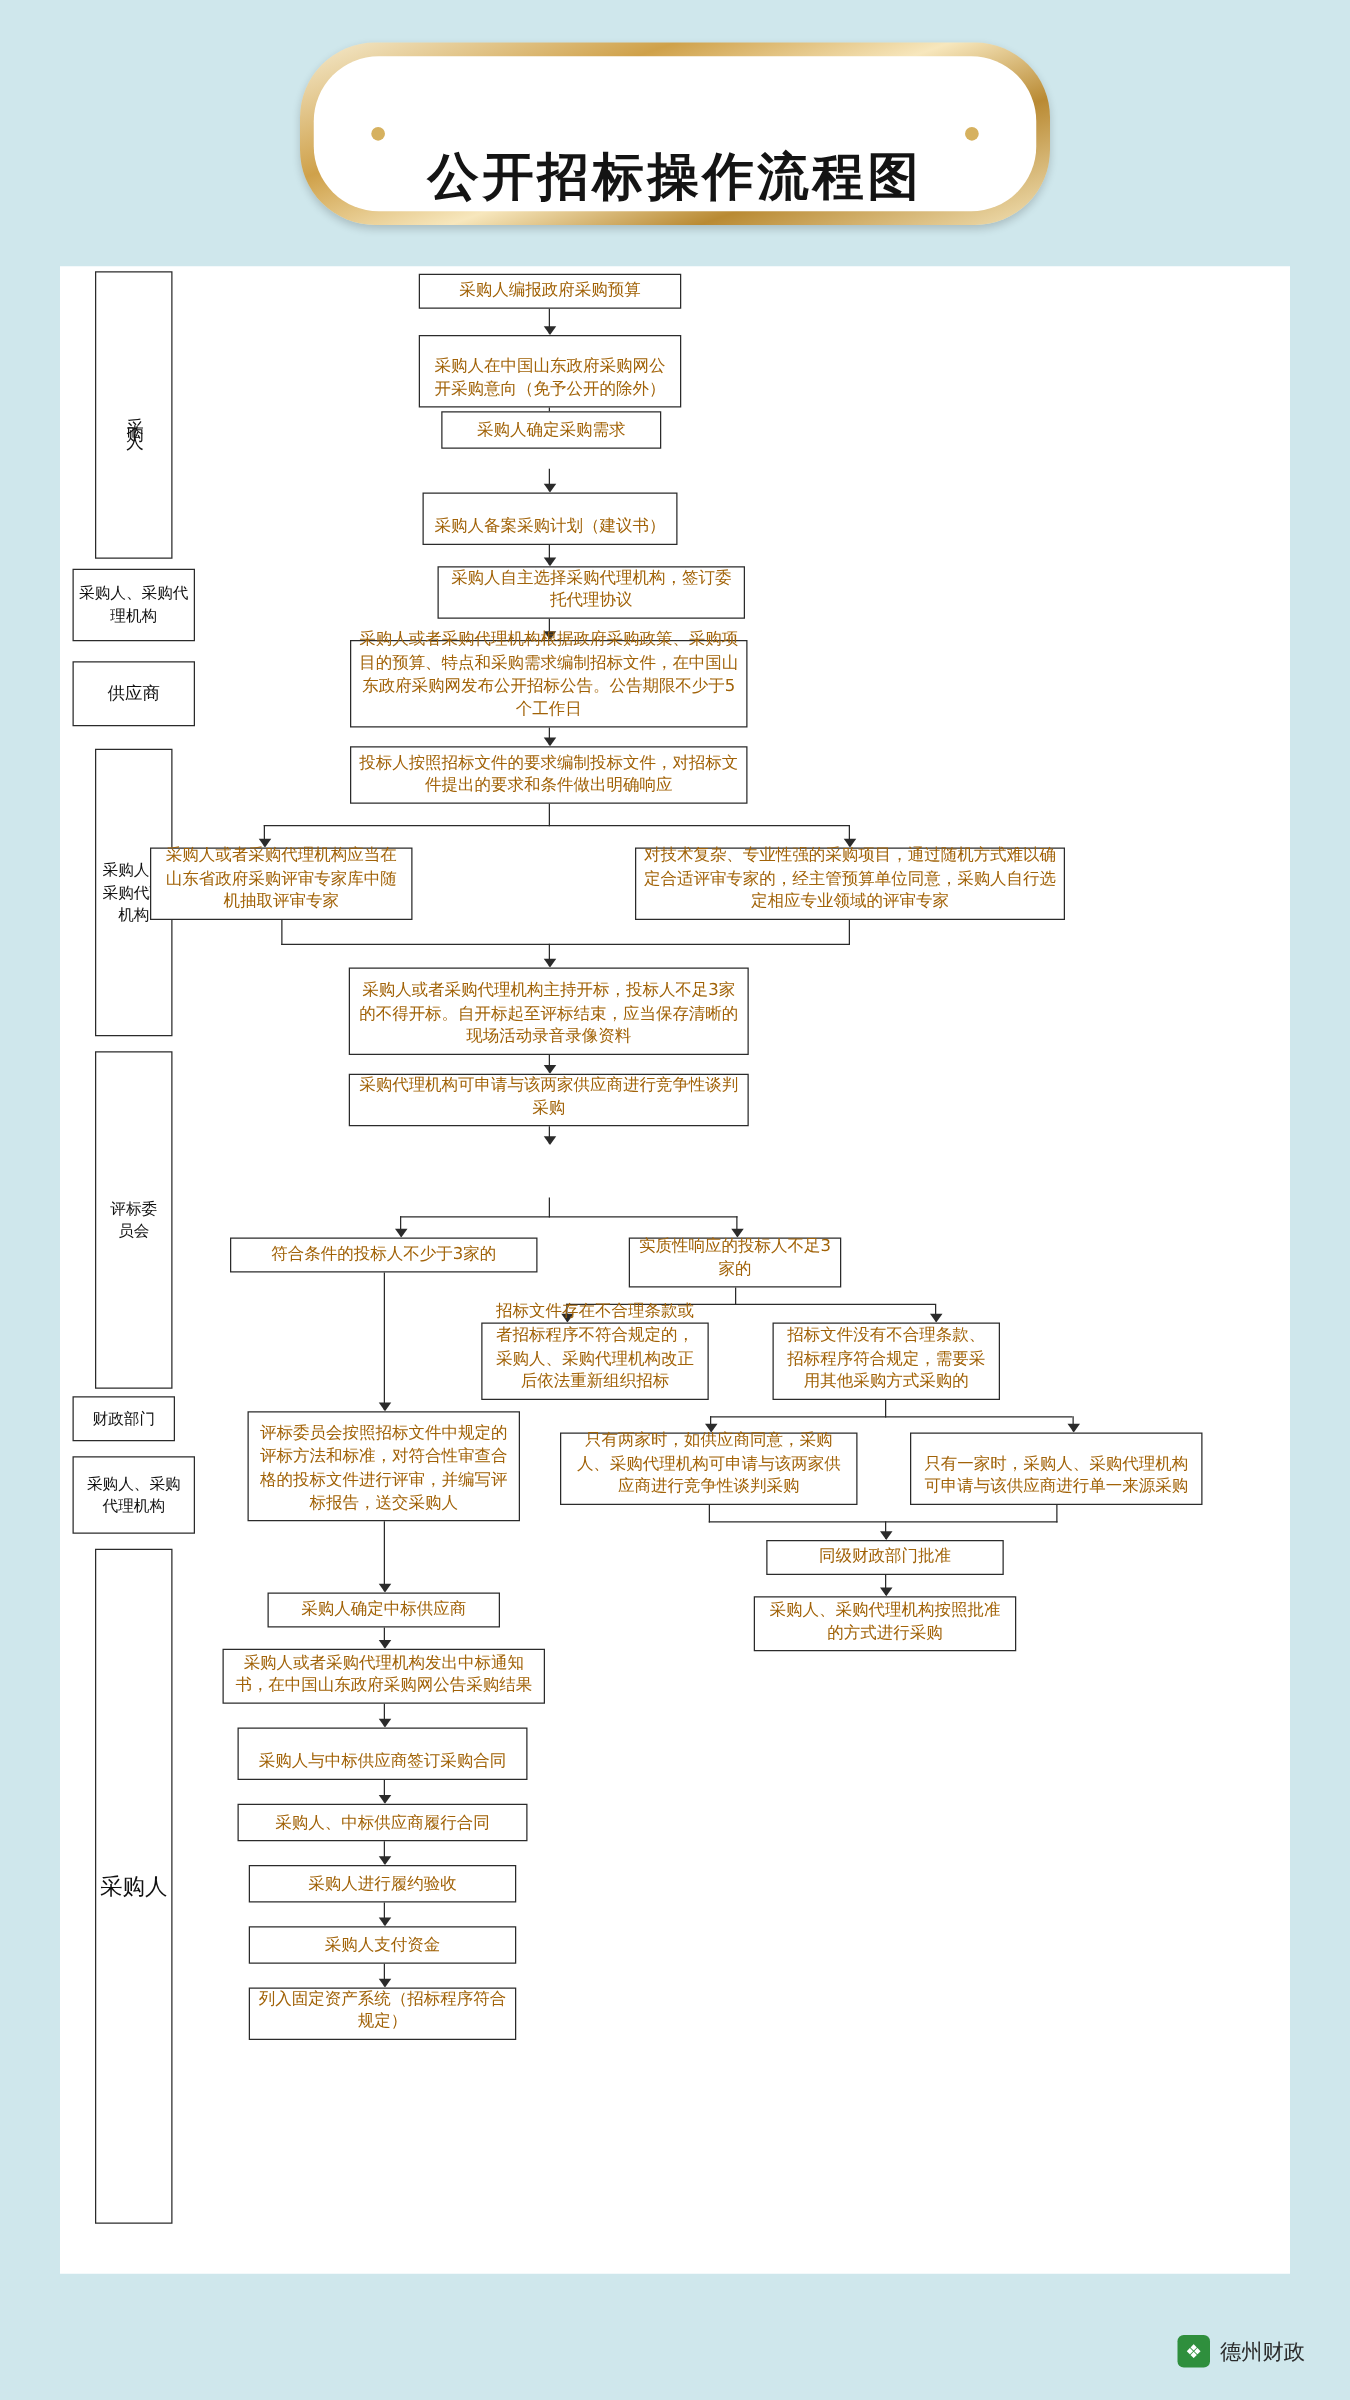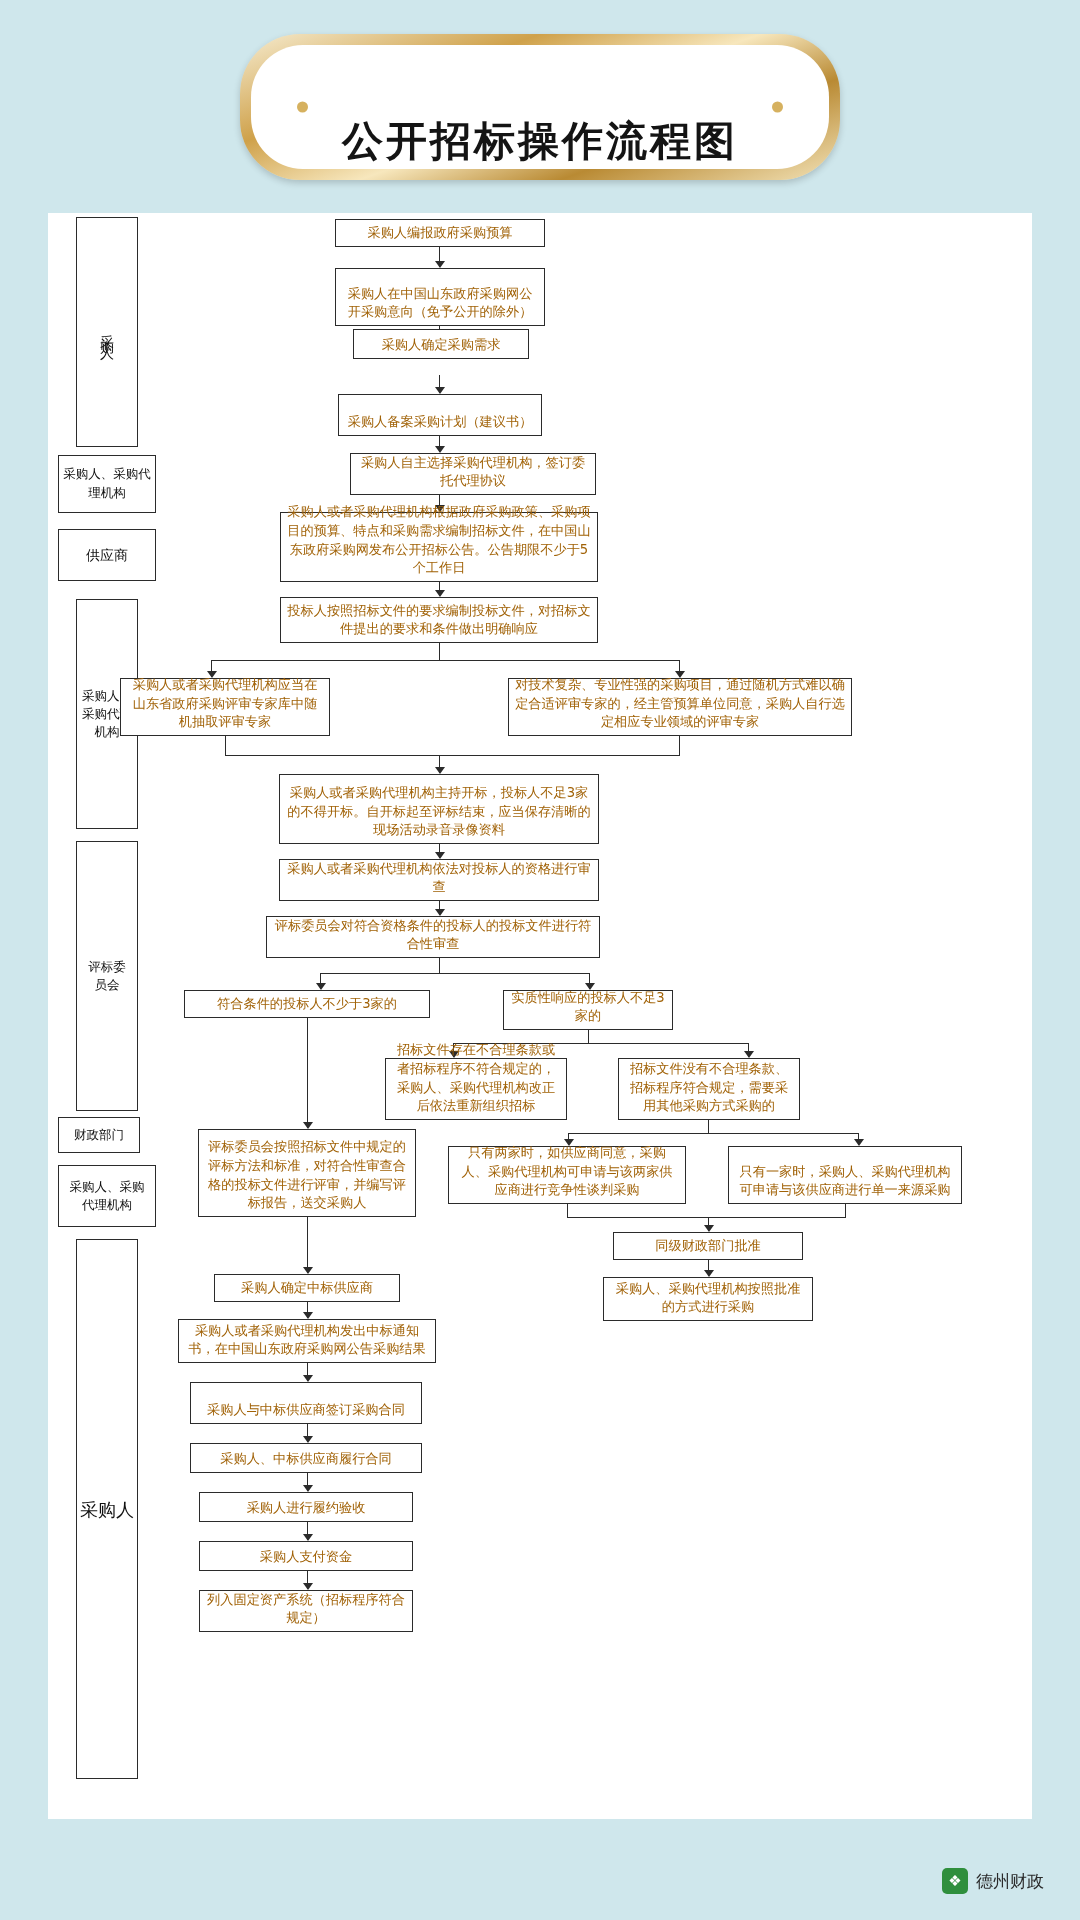--- a/index.html
+++ b/index.html
@@ -193,28 +193,25 @@
   <div class="conn vline" style="left:391px;top:542px;height:18px;"></div>
   <div class="arrow" style="left:387px;top:554px;"></div>
 
   <div class="node" style="left:231px;top:561px;width:320px;height:70px;">
     <span>采购人或者采购代理机构主持开标，投标人不足3家的不得开标。自开标起至评标结束，应当保存清晰的现场活动录音录像资料</span>
   </div>
   <div class="conn vline" style="left:391px;top:631px;height:14px;"></div>
   <div class="arrow" style="left:387px;top:639px;"></div>
 
   <div class="node" style="left:231px;top:646px;width:320px;height:42px;">
-    <span>采购人或者采购代理机构依法对投标人的资格进行审查</span>
+    <span>采购代理机构可申请与该两家供应商进行竞争性谈判采购</span>
   </div>
   <div class="conn vline" style="left:391px;top:688px;height:14px;"></div>
   <div class="arrow" style="left:387px;top:696px;"></div>
 
-  <div class="node" style="left:218px;top:703px;width:334px;height:42px;">
-    <span>评标委员会对符合资格条件的投标人的投标文件进行符合性审查</span>
-  </div>
 
   <div class="conn vline" style="left:391px;top:745px;height:16px;"></div>
   <div class="conn hline" style="left:272px;top:760px;width:270px;"></div>
   <div class="conn vline" style="left:272px;top:760px;height:16px;"></div>
   <div class="arrow" style="left:268px;top:770px;"></div>
   <div class="conn vline" style="left:541px;top:760px;height:16px;"></div>
   <div class="arrow" style="left:537px;top:770px;"></div>
 
   <div class="node" style="left:136px;top:777px;width:246px;height:28px;">
     <span>符合条件的投标人不少于3家的</span>

